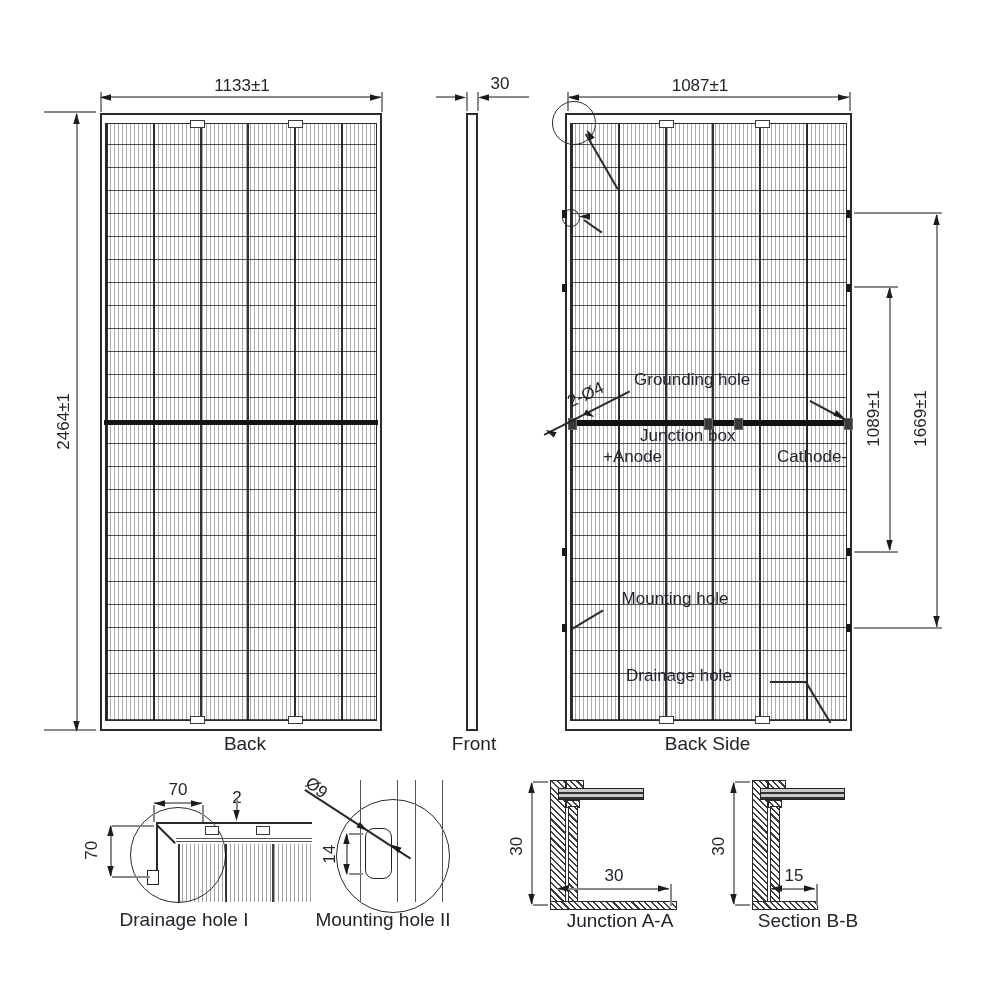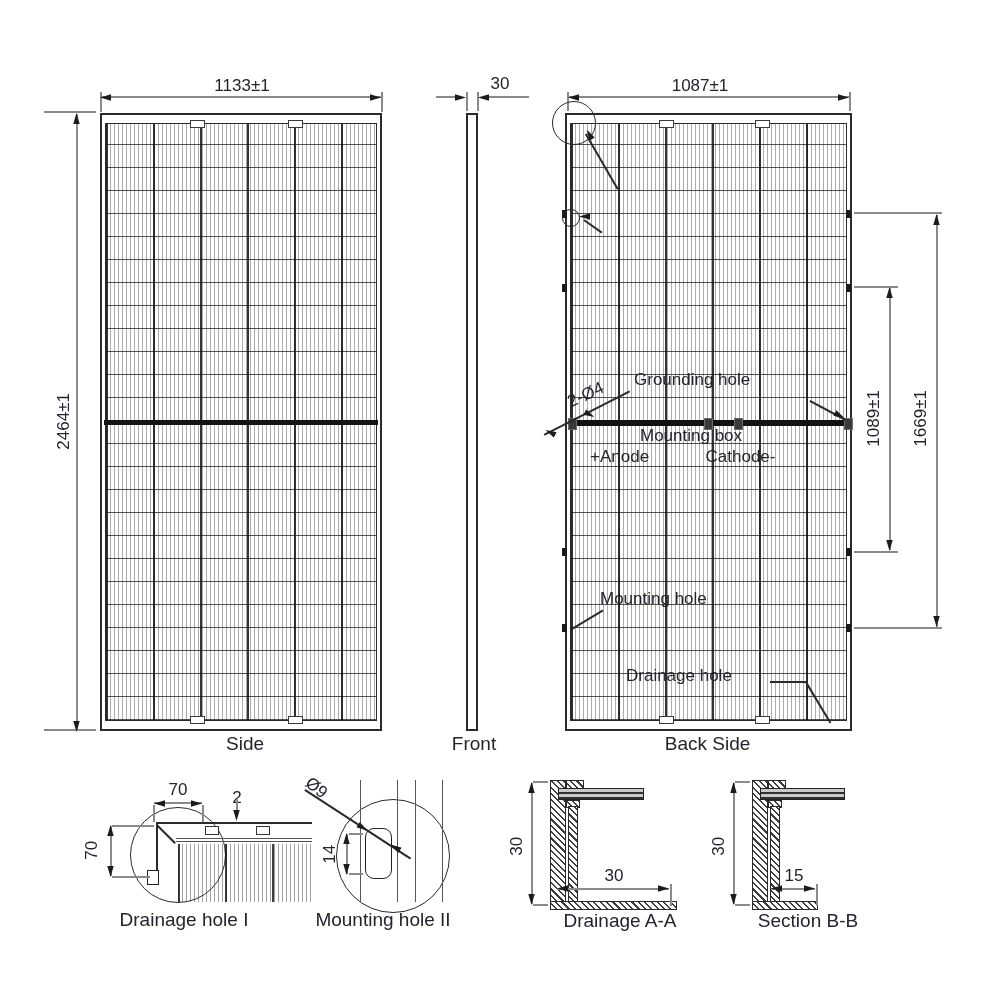--- a/index.html
+++ b/index.html
@@ -64,21 +64,21 @@
     <div class="dtxt rotv" style="left:22px;top:412px;width:84px">2464±1</div>
 
     <div class="panel" style="left:100px;top:113px;width:282px;height:618px">
       <div class="cells"></div>
       <div class="midbar" style="top:305px"></div>
       <div class="clip" style="left:88px;top:5px"></div>
       <div class="clip" style="left:186px;top:5px"></div>
       <div class="clip" style="left:88px;bottom:5px"></div>
       <div class="clip" style="left:186px;bottom:5px"></div>
     </div>
-    <div class="cap" style="left:185px;top:733px;width:120px">Side</div>
+    <div class="cap" style="left:185px;top:733px;width:120px">Back</div>
   </div>
 
   <div>
     <div class="vl" style="left:466px;top:92px;height:19px"></div>
     <div class="vl" style="left:477px;top:92px;height:19px"></div>
     <div class="hl" style="left:436px;top:96px;width:20px"></div>
     <div class="hl" style="left:489px;top:96px;width:40px"></div>
     <div class="tri r180" style="left:455px;top:94px"></div>
     <div class="tri" style="left:478px;top:94px"></div>
     <div class="dtxt" style="left:480px;top:75px;width:40px">30</div>
@@ -123,25 +123,25 @@
     <div class="tri" style="left:579px;top:213px"></div>
     <div class="lead" style="left:584px;top:219px;width:22px;transform:rotate(35deg)"></div>
 
     <div class="lead" style="left:544px;top:434px;width:96px;transform:rotate(-27deg)"></div>
     <div class="tri" style="left:545px;top:429px;transform:rotate(27deg)"></div>
     <div class="tri" style="left:584px;top:411px;transform:rotate(207deg)"></div>
     <div class="lead" style="left:810px;top:400px;width:40px;transform:rotate(28deg)"></div>
     <div class="tri" style="left:834px;top:412px;transform:rotate(208deg)"></div>
     <div class="dtxt" style="left:556px;top:386px;width:60px;transform:rotate(-25deg)">2-Ø4</div>
     <div class="dtxt" style="left:634px;top:371px;width:160px;text-align:left">Grounding hole</div>
-    <div class="dtxt" style="left:640px;top:427px;width:140px;text-align:left">Mounting box</div>
-    <div class="dtxt" style="left:590px;top:448px;width:85px;text-align:left">+Anode</div>
-    <div class="dtxt" style="left:688px;top:448px;width:105px;text-align:center">Cathode-</div>
-
-    <div class="dtxt" style="left:600px;top:590px;width:150px;text-align:left">Mounting hole</div>
+    <div class="dtxt" style="left:640px;top:427px;width:140px;text-align:left">Junction box</div>
+    <div class="dtxt" style="left:590px;top:448px;width:85px;text-align:center">+Anode</div>
+    <div class="dtxt" style="left:742px;top:448px;width:105px;text-align:right">Cathode-</div>
+
+    <div class="dtxt" style="left:600px;top:590px;width:150px;text-align:center">Mounting hole</div>
     <div class="lead" style="left:572px;top:628px;width:36px;transform:rotate(-31deg)"></div>
     <div class="dtxt" style="left:626px;top:667px;width:150px;text-align:left">Drainage hole</div>
     <div class="lead" style="left:770px;top:681px;width:36px"></div>
     <div class="lead" style="left:806px;top:681px;width:48px;transform:rotate(59deg)"></div>
 
     <div class="hl" style="left:854px;top:212px;width:88px"></div>
     <div class="hl" style="left:854px;top:286px;width:44px"></div>
     <div class="hl" style="left:854px;top:551px;width:44px"></div>
     <div class="hl" style="left:854px;top:627px;width:88px"></div>
     <div class="vl" style="left:889px;top:288px;height:262px"></div>
@@ -216,21 +216,21 @@
     <div class="hl" style="left:533px;top:904px;width:15px"></div>
     <div class="vl" style="left:531px;top:783px;height:121px"></div>
     <div class="tri r90" style="left:526px;top:784px"></div>
     <div class="tri rm90" style="left:526px;top:896px"></div>
     <div class="dtxt rotv" style="left:493px;top:837px;width:48px">30</div>
     <div class="vl" style="left:670px;top:884px;height:22px"></div>
     <div class="hl" style="left:557px;top:888px;width:112px"></div>
     <div class="tri" style="left:557px;top:885px"></div>
     <div class="tri r180" style="left:658px;top:885px"></div>
     <div class="dtxt" style="left:592px;top:867px;width:44px">30</div>
-    <div class="cap" style="left:540px;top:910px;width:160px">Drainage A-A</div>
+    <div class="cap" style="left:540px;top:910px;width:160px">Junction A-A</div>
   </div>
 
   <div>
     <div class="hatch" style="left:752px;top:780px;width:16px;height:128px"></div>
     <div class="hatch" style="left:768px;top:780px;width:18px;height:10px"></div>
     <div class="hatch" style="left:768px;top:800px;width:14px;height:8px"></div>
     <div class="hatch" style="left:770px;top:806px;width:10px;height:97px"></div>
     <div class="glass" style="left:760px;top:788px;width:85px;height:12px"></div>
     <div class="hatch" style="left:752px;top:901px;width:66px;height:9px"></div>
     <div class="hl" style="left:735px;top:781px;width:15px"></div>

